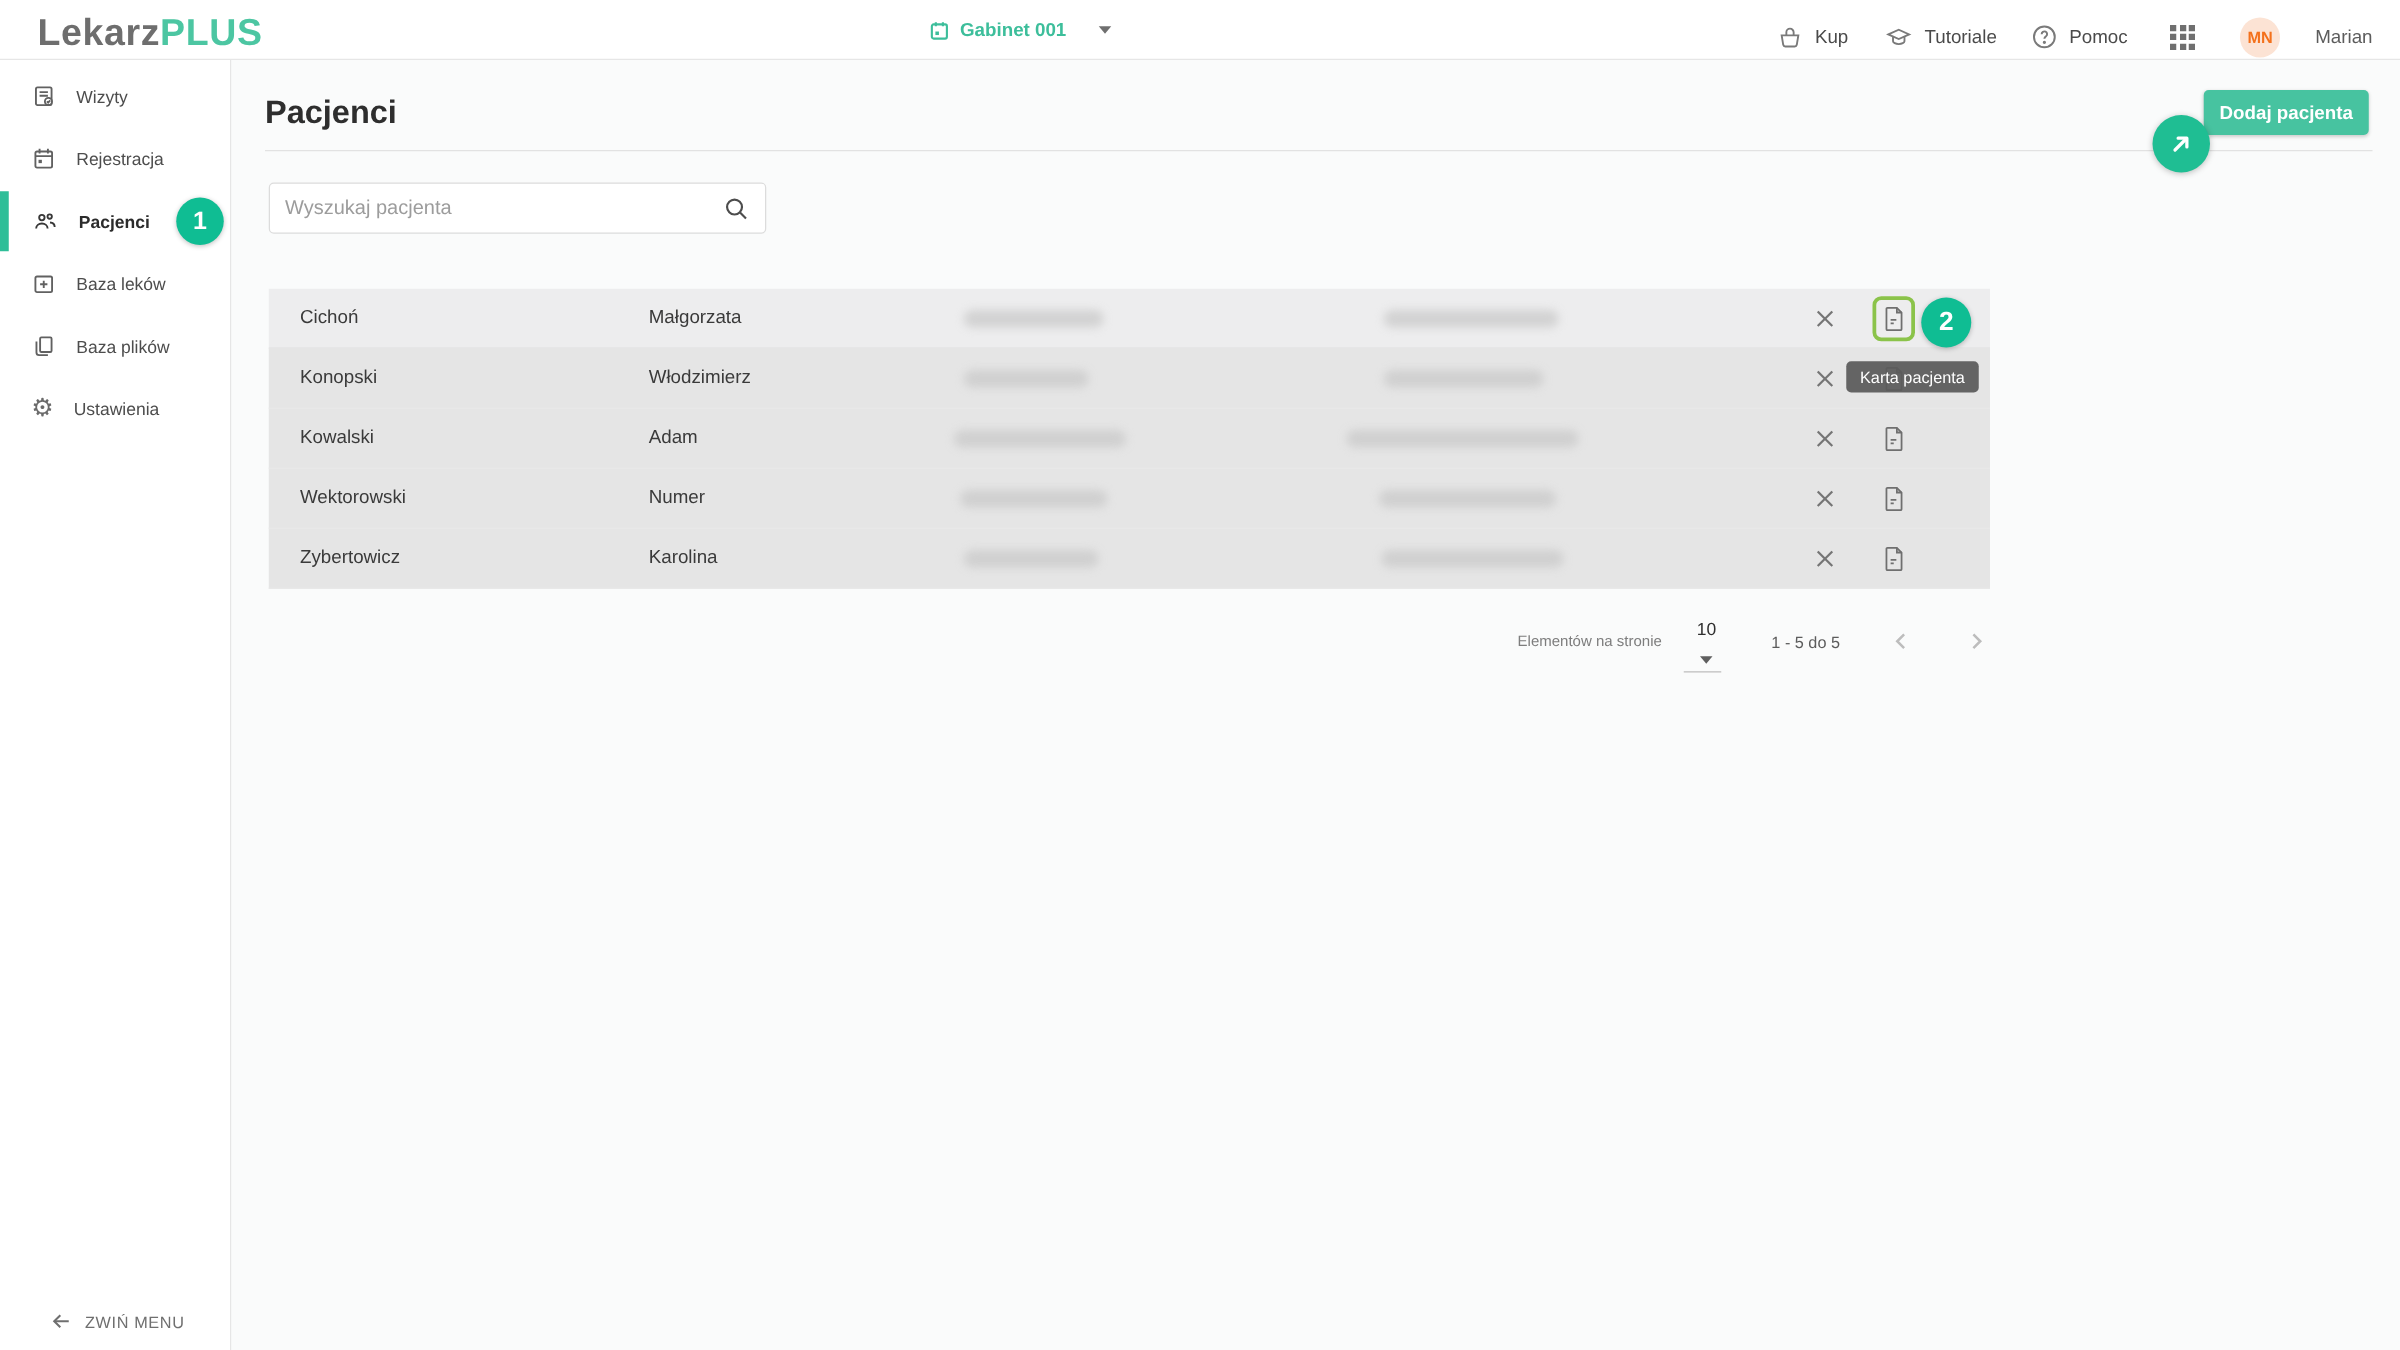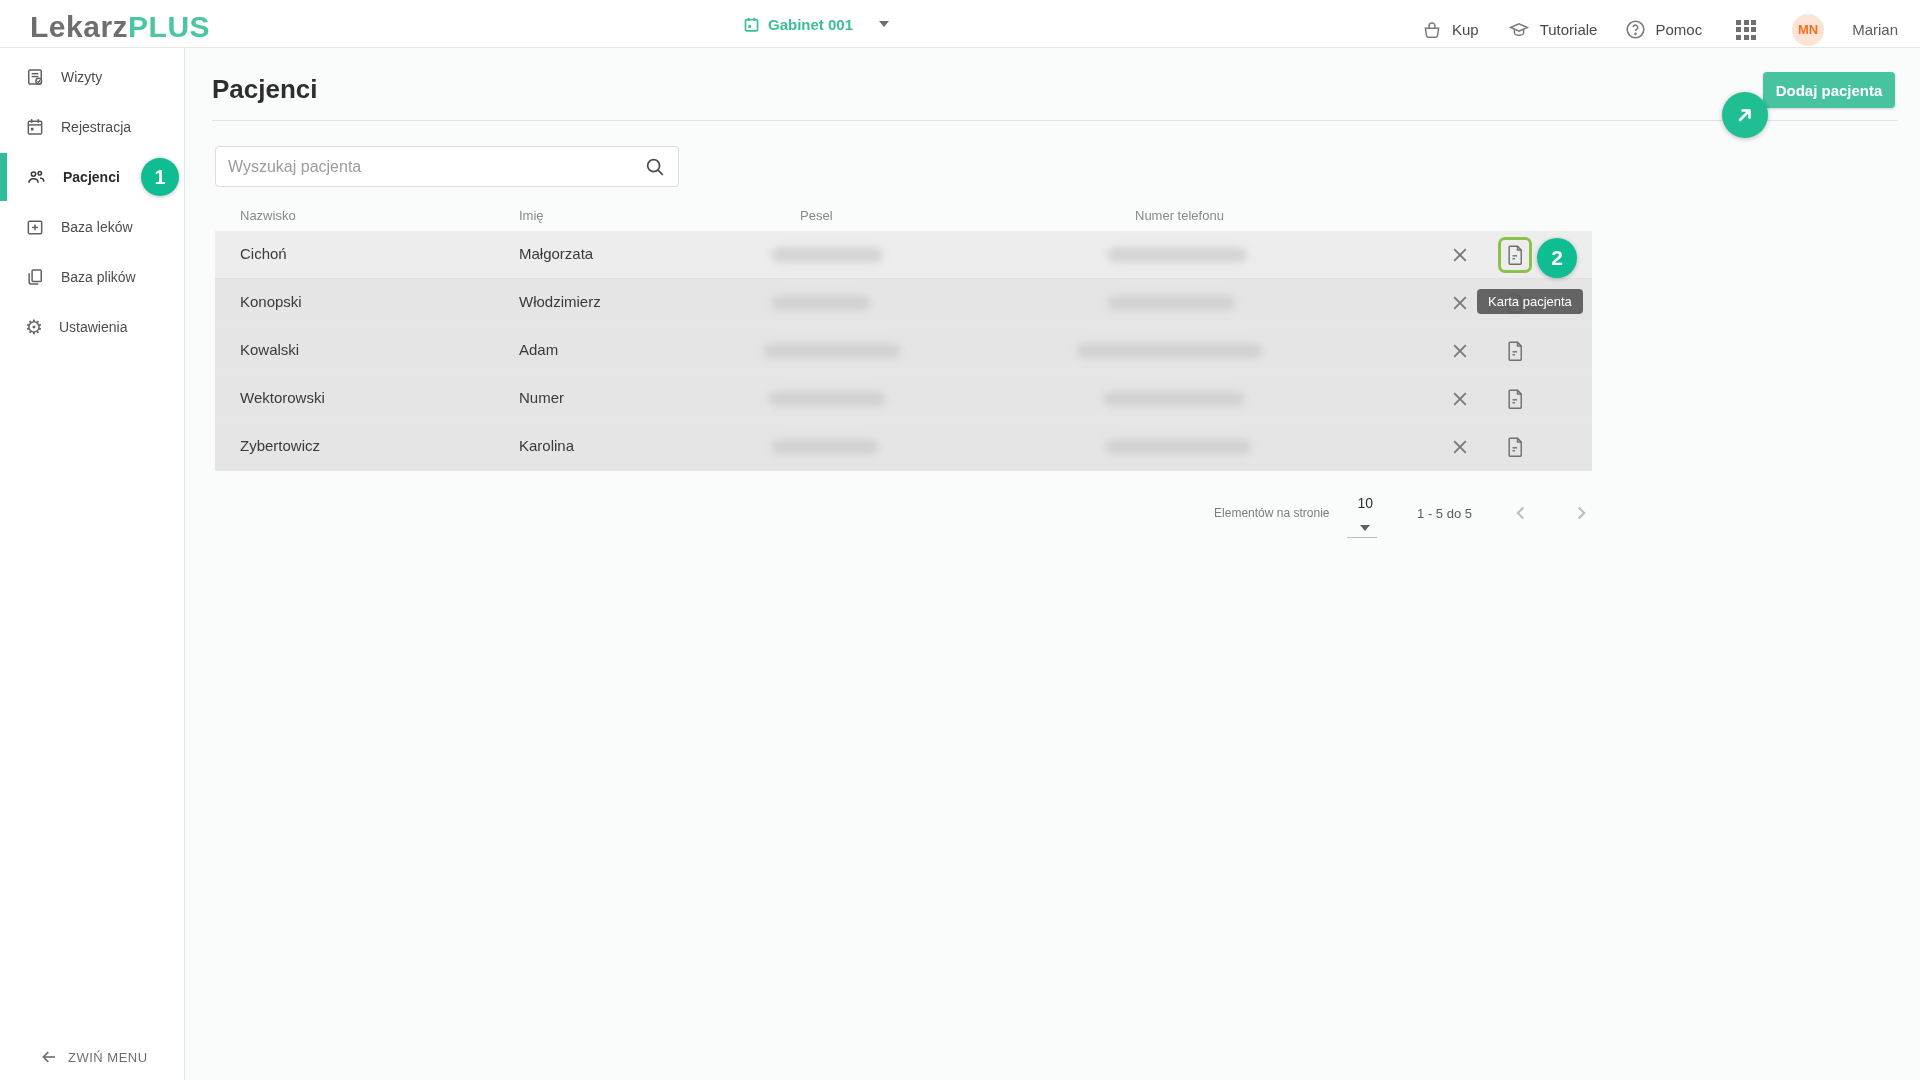--- a/index.html
+++ b/index.html
@@ -30,21 +30,21 @@
   .uni-icon { font-size:20px; color:#6b6b6b; line-height:1; }
   .collapse { position:absolute; left:40px; bottom:14px; display:flex; align-items:center; gap:10px; color:#6f6f6f; font-size:13px; letter-spacing:.5px; cursor:pointer; }
 
   
   .main { position:absolute; left:185px; top:48px; width:1735px; height:1032px; }
   .page-title { position:absolute; left:27px; top:26px; font-size:26px; font-weight:bold; color:#2e2e2e; }
   .add-btn { position:absolute; left:1578px; top:24px; width:132px; height:36px; background:#47c3a0; border:none; border-radius:4px; color:#fff; font-size:15px; font-weight:bold; font-family:"Liberation Sans",sans-serif; cursor:pointer; box-shadow:0 1px 3px rgba(0,0,0,.18); }
   .hdr-divider { position:absolute; left:27px; top:72px; width:1686px; height:1px; background:#e2e2e2; }
   .cursor-dot { position:absolute; left:1537px; top:44px; width:46px; height:46px; border-radius:50%; background:#1fbe93; display:flex; align-items:center; justify-content:center; box-shadow:0 1px 5px rgba(0,0,0,.25); z-index:40; }
 
-  .search-box { position:absolute; left:30px; top:98px; width:464px; height:41px; background:#fff; border:1px solid #dcdcdc; border-radius:4px; display:flex; align-items:center; }
+  .search-box { position:absolute; left:30px; top:98px; width:398px; height:41px; background:#fff; border:1px solid #dcdcdc; border-radius:4px; display:flex; align-items:center; }
   .search-box input { flex:1; border:none; outline:none; padding:0 12px; font-size:16px; color:#444; font-family:"Liberation Sans",sans-serif; background:transparent; }
   .search-box input::placeholder { color:#9c9c9c; }
   .search-ic { margin-right:12px; cursor:pointer; display:flex; }
 
   
   .thead { position:absolute; left:30px; top:156px; width:1377px; height:27px; }
   .th { position:absolute; top:4px; font-size:13px; color:#8a8a8a; }
   .rows { position:absolute; left:30px; top:183px; width:1377px; }
   .row { position:relative; height:48px; border-bottom:1px solid #e7e7e7; background:#e5e5e5; }
   .row.hl { background:#ededee; border-bottom-color:#e0e0e0; }
@@ -218,26 +218,20 @@
   <div class="search-box">
     <input type="text" placeholder="Wyszukaj pacjenta" style="">
     <span class="search-ic">
       <svg width="22" height="22" viewBox="0 0 24 24" fill="none" stroke="#4d4d4d" stroke-width="1.9">
           <circle cx="10.5" cy="10.5" r="6.5"></circle>
           <line x1="15.3" y1="15.3" x2="20.5" y2="20.5"></line>
         </svg>
     </span>
   </div>
 
-  <div class="thead">
-    <span class="th" style="left:25px;">Nazwisko</span>
-    <span class="th" style="left:304px;">Imię</span>
-    <span class="th" style="left:585px;">Pesel</span>
-    <span class="th" style="left:920px;">Numer telefonu</span>
-  </div>
 
   <div class="rows">
 
     <div class="row hl">
       <span class="cell c-nazwisko">Cichoń</span>
       <span class="cell c-imie">Małgorzata</span>
       <span class="blob" style="left:556px;width:112px;"></span>
       <span class="blob" style="left:892px;width:140px;"></span>
       <span class="x-btn">
         <svg width="20" height="20" viewBox="0 0 24 24" stroke="#757575" stroke-width="2.1">

